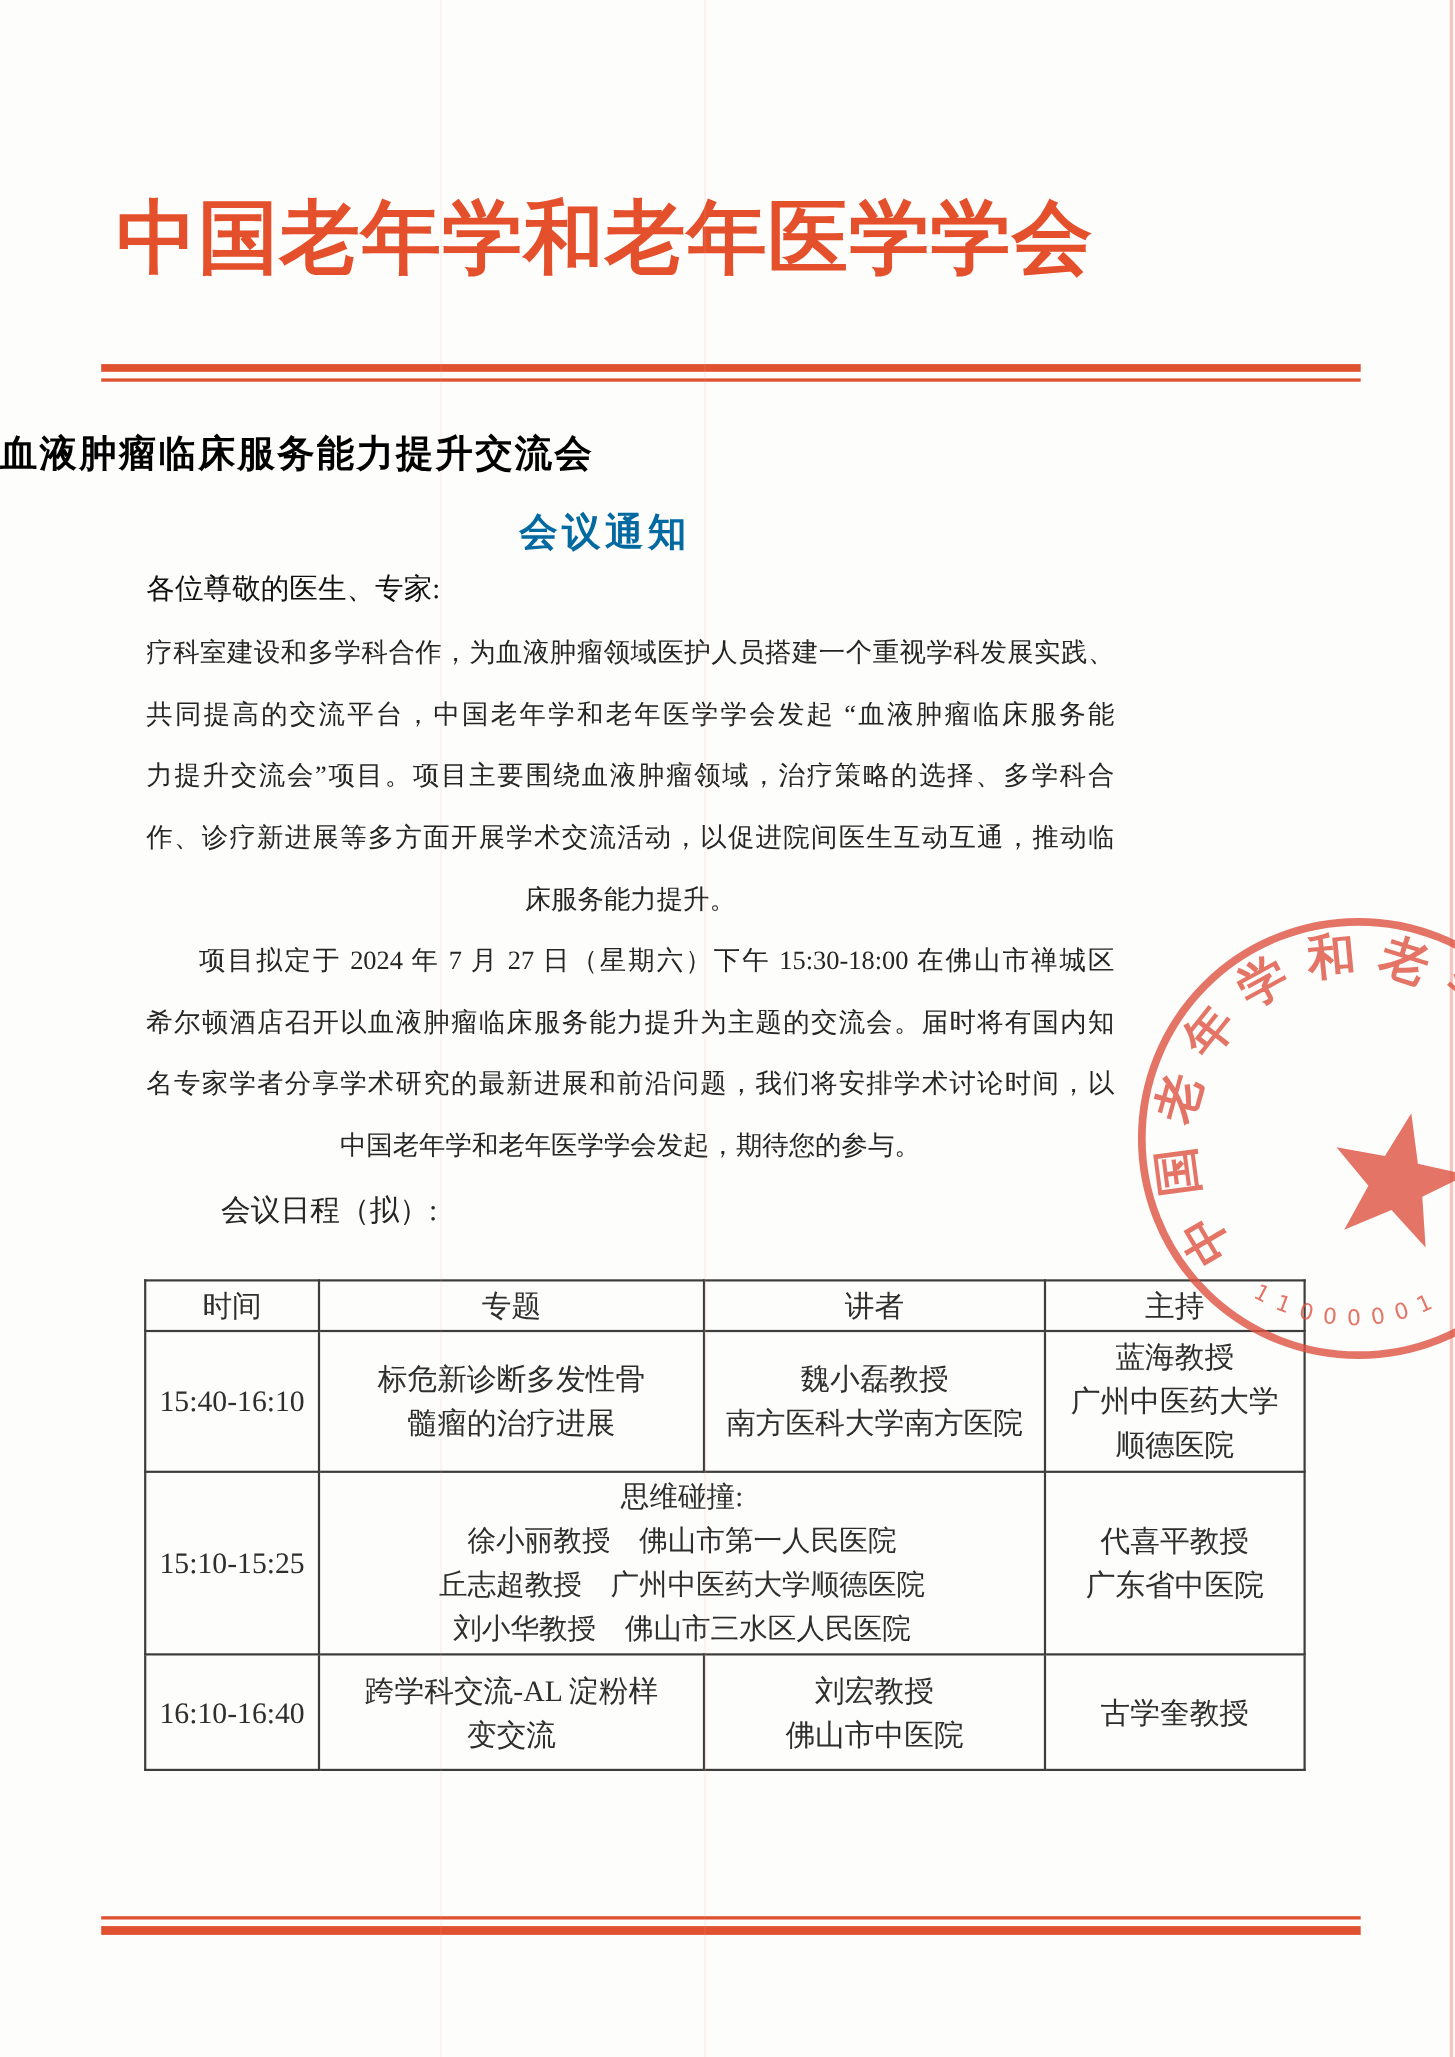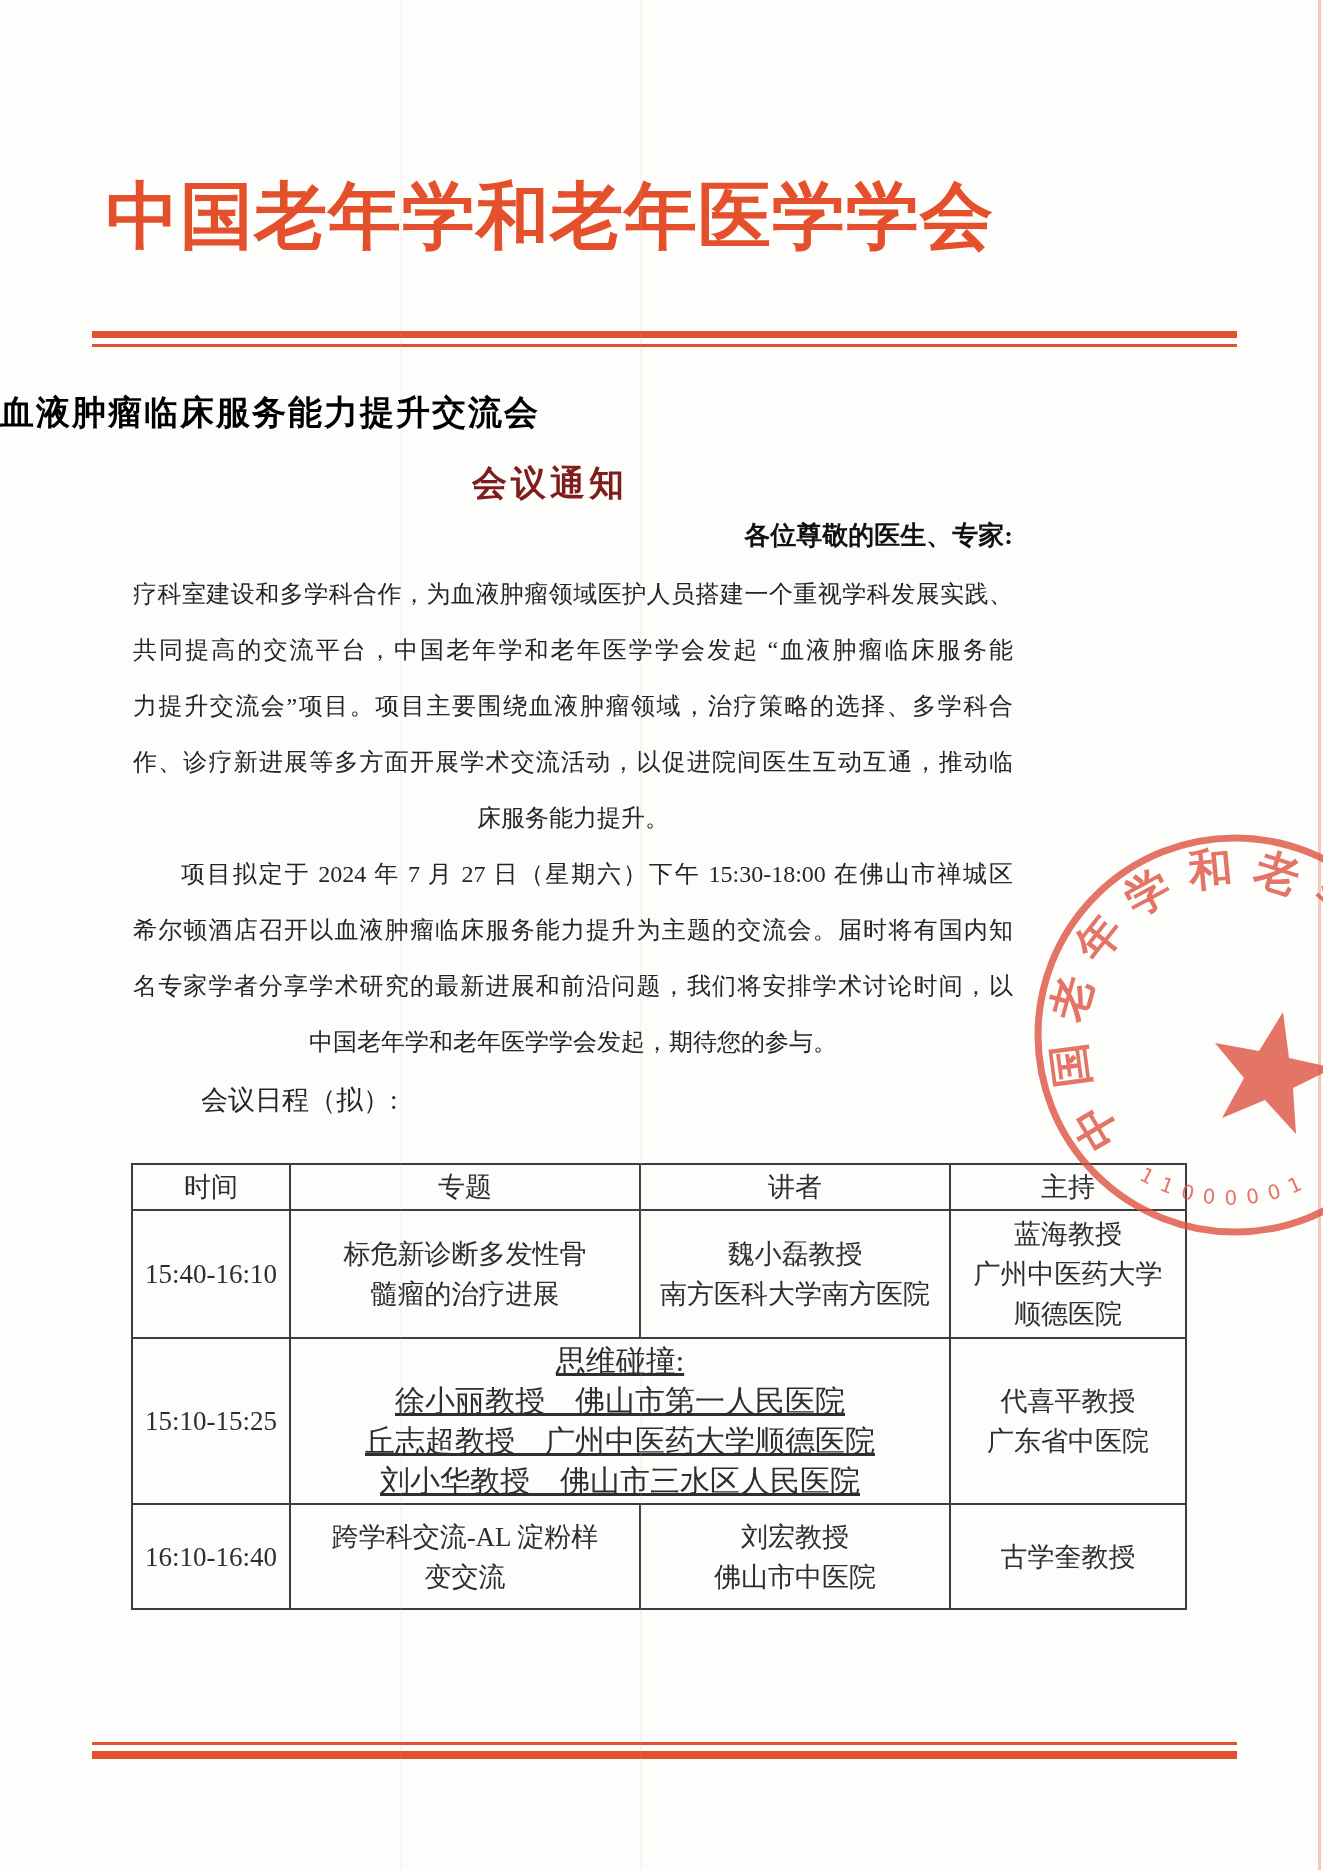--- a/index.html
+++ b/index.html
@@ -24,29 +24,29 @@
   .rule-bot-thin   { top:1742px; height:3px; }
   .rule-bot-thick  { top:1751px; height:8px; }
   
   .doc-title {
     position:absolute; left:0; top:390px; width:1100px;
     text-align:left; font-size:34px; font-weight:700; color:#000000;
     letter-spacing:2px;
   }
   .doc-subtitle {
     position:absolute; left:0; top:460px; width:1100px;
-    text-align:center; font-size:35px; font-weight:600; color:#7f1d1d;
+    text-align:center; font-size:35px; font-weight:600; color:#0369a1;
     letter-spacing:4px;
   }
   
   .textblock {
     position:absolute; left:133px; top:520px; width:880px;
     font-size:24px; color:#252525;
   }
-  .greeting { font-weight:700; font-size:26px; color:#111; line-height:32px; margin-bottom:14px;text-align:right; }
+  .greeting { font-weight:400; font-size:26px; color:#111; line-height:32px; margin-bottom:14px; }
   .pline {
     height:56px; line-height:56px; overflow:hidden;
     text-align:justify;
   }
   .pline::after { content:""; display:inline-block; width:100%; height:0; }
   .pline.lastline { text-align:center; }
   .pline.lastline::after { width:0; }
   .indent1 { text-indent:48px; }
   .schedule-label { margin-top:10px; line-height:40px; font-size:27px; text-indent:68px; }
   
@@ -59,21 +59,21 @@
     border:2px solid #3d3d3d;
     text-align:center; vertical-align:middle;
     white-space:pre-line; line-height:40px;
     font-weight:400; padding:2px 4px;
   }
   tr.h-row    { height:40px; }
   tr.r-row1   { height:64px; }
   tr.r-row2   { height:128px; }
   tr.r-row3   { height:134px; }
   tr.r-row4   { height:105px; }
-  td.leftcell { text-align:left; padding-left:14px; font-size:30px; line-height:34px;text-decoration:underline; }
+  td.leftcell { text-align:left; padding-left:14px; font-size:26px; line-height:34px; }
   
   .seal { position:absolute; left:1015px; top:825px; width:440px; height:440px; pointer-events:none; z-index:5; }
   
   .scanline { position:absolute; top:0; height:1870px; pointer-events:none; }
   .scan-a { left:640px;  width:2px; background:rgba(255,160,150,0.12); }
   .scan-b { left:400px;  width:2px; background:rgba(255,160,150,0.10); }
   .scan-c { left:1318px; width:3px; background:rgba(238,128,116,0.45); }
 </style>
 </head>
 <body>

